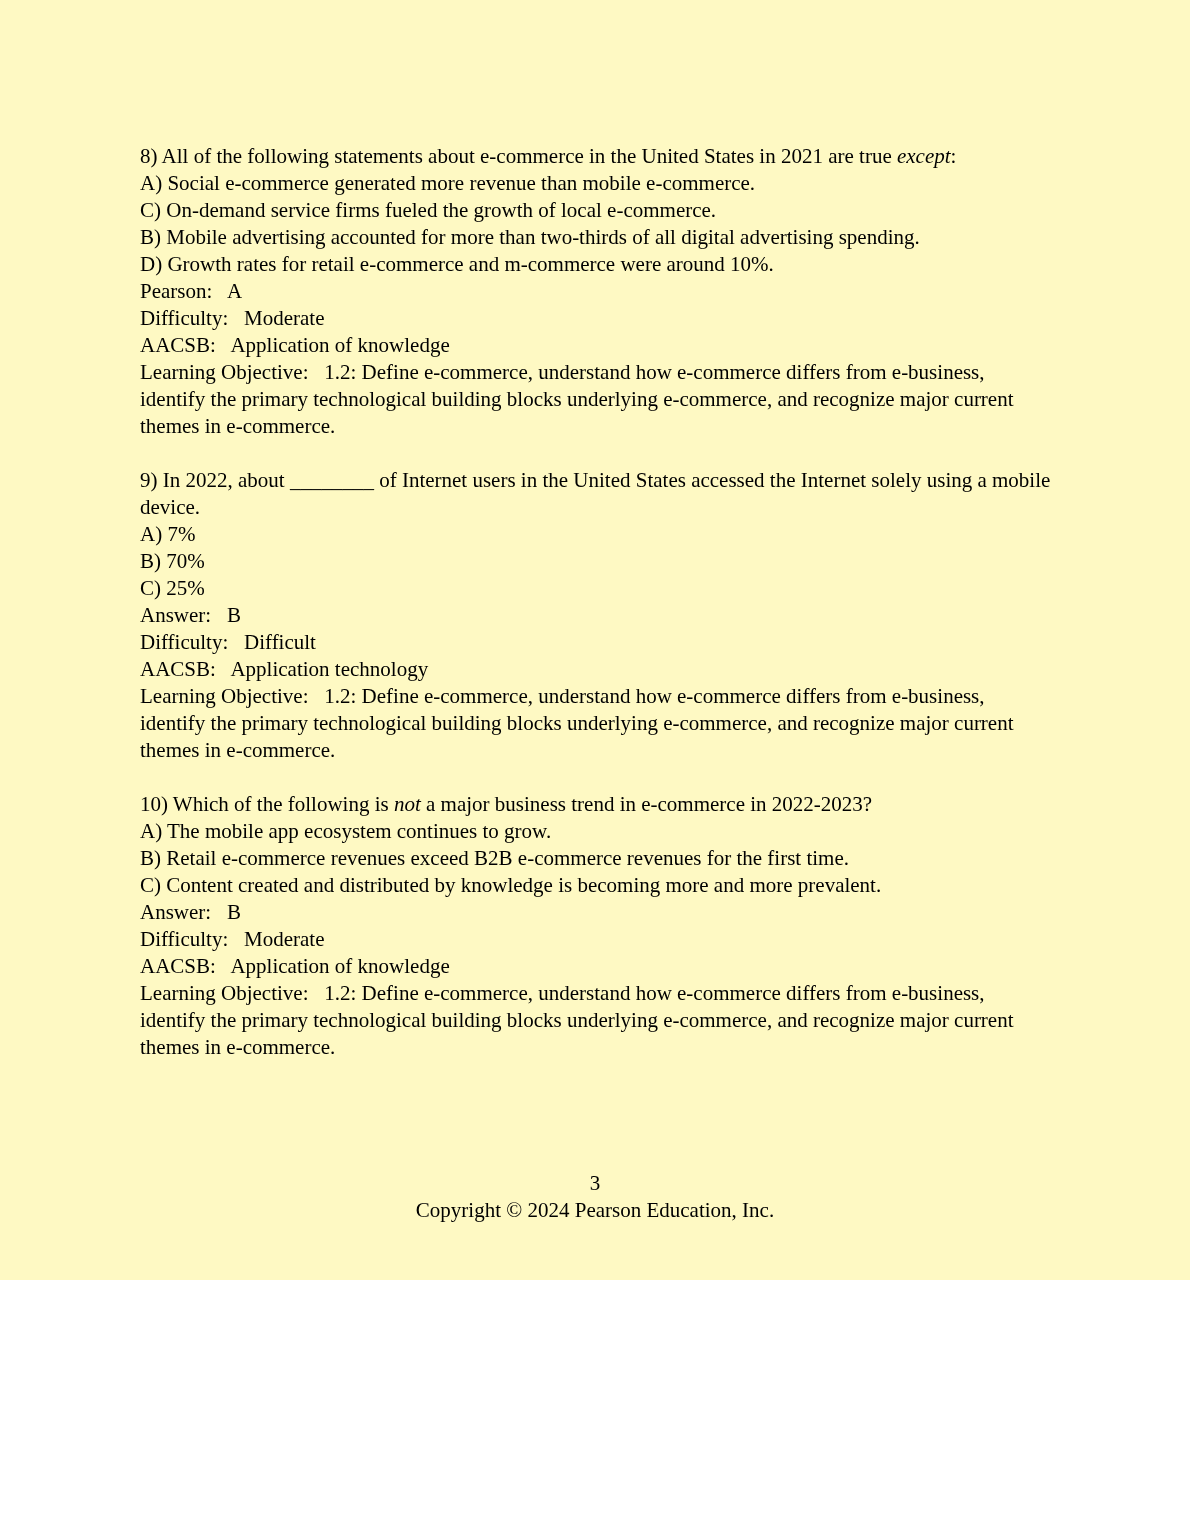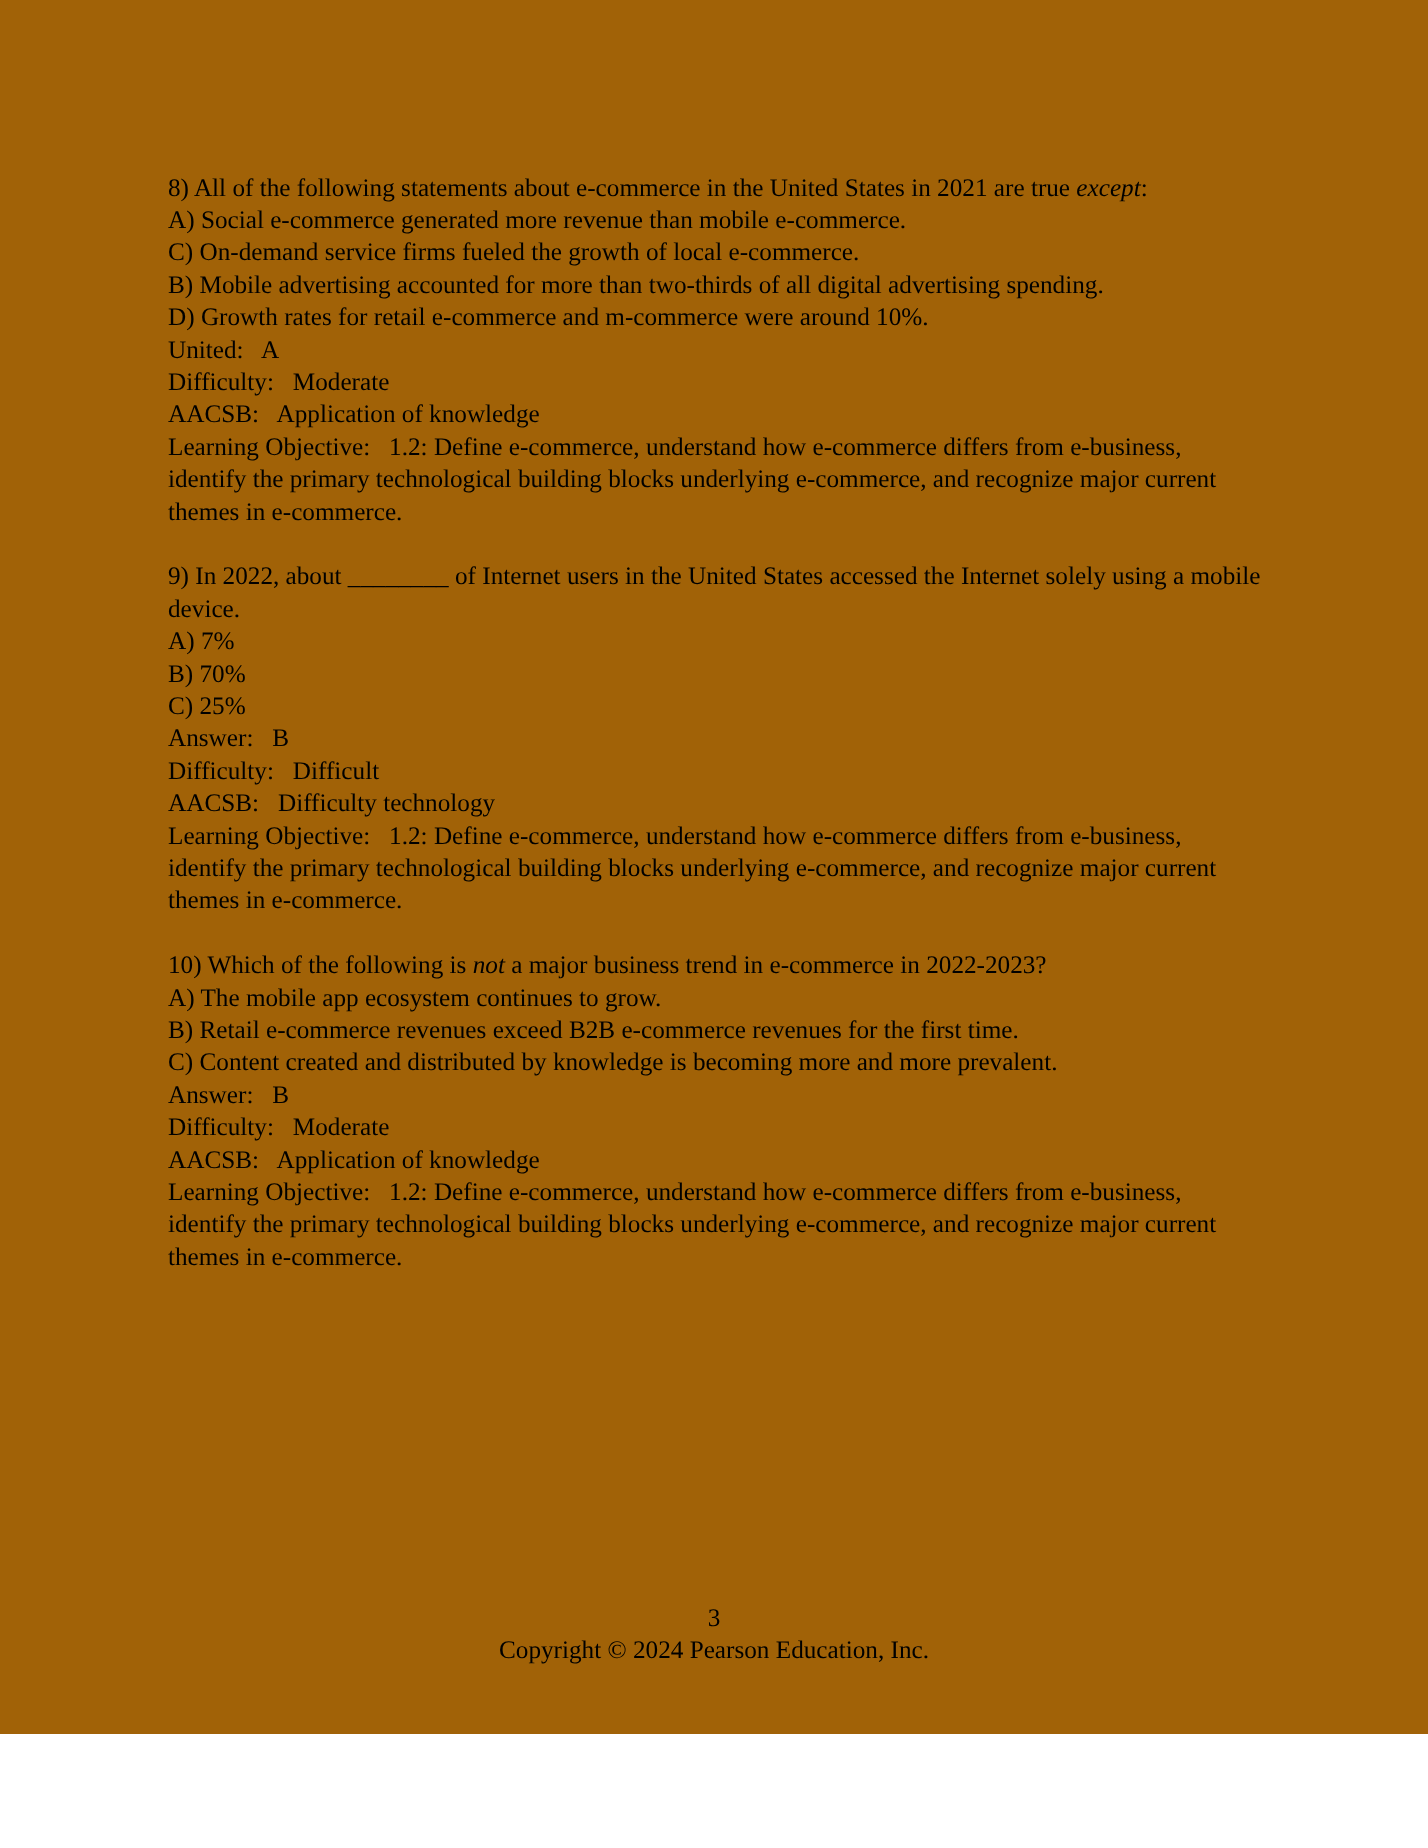--- a/index.html
+++ b/index.html
@@ -3,22 +3,22 @@
 <meta charset="utf-8">
 <style>
   html, body {
     margin: 0;
     padding: 0;
     background: #ffffff;
   }
   .page {
     position: relative;
     width: 1190px;
-    height: 1445px;
-    background: #a16207;
+    height: 1280px;
+    background: #fef9c3;
     color: #000000;
     font-family: "Liberation Serif", "DejaVu Serif", serif;
     font-size: 21px;
     line-height: 27px;
     overflow: hidden;
   }
   .content {
     position: absolute;
     left: 140px;
     top: 143px;
@@ -52,34 +52,34 @@
 
 <div class="page">
   <div class="content">
 
     <div class="question">
       <p class="line stem"><span>8) All of the following statements about e-commerce in the United States in 2021 are true </span><i>except</i><span>:</span></p>
       <p class="line">A) Social e-commerce generated more revenue than mobile e-commerce.</p>
       <p class="line">C) On-demand service firms fueled the growth of local e-commerce.</p>
       <p class="line">B) Mobile advertising accounted for more than two-thirds of all digital advertising spending.</p>
       <p class="line">D) Growth rates for retail e-commerce and m-commerce were around 10%.</p>
-      <p class="line">United:   A</p>
+      <p class="line">Pearson:   A</p>
       <p class="line">Difficulty:   Moderate</p>
       <p class="line">AACSB:   Application of knowledge</p>
       <p class="line">Learning Objective:   1.2: Define e-commerce, understand how e-commerce differs from e-business, identify the primary technological building blocks underlying e-commerce, and recognize major current themes in e-commerce.</p>
     </div>
 
     <div class="question">
       <p class="line stem"><span>9) In 2022, about ________ of Internet users in the United States accessed the Internet solely using a mobile device.</span><i></i><span></span></p>
       <p class="line">A) 7%</p>
       <p class="line">B) 70%</p>
       <p class="line">C) 25%</p>
       <p class="line">Answer:   B</p>
       <p class="line">Difficulty:   Difficult</p>
-      <p class="line">AACSB:   Difficulty technology</p>
+      <p class="line">AACSB:   Application technology</p>
       <p class="line">Learning Objective:   1.2: Define e-commerce, understand how e-commerce differs from e-business, identify the primary technological building blocks underlying e-commerce, and recognize major current themes in e-commerce.</p>
     </div>
 
     <div class="question">
       <p class="line stem"><span>10) Which of the following is </span><i>not</i><span> a major business trend in e-commerce in 2022-2023?</span></p>
       <p class="line">A) The mobile app ecosystem continues to grow.</p>
       <p class="line">B) Retail e-commerce revenues exceed B2B e-commerce revenues for the first time.</p>
       <p class="line">C) Content created and distributed by knowledge is becoming more and more prevalent.</p>
       <p class="line">Answer:   B</p>
       <p class="line">Difficulty:   Moderate</p>

